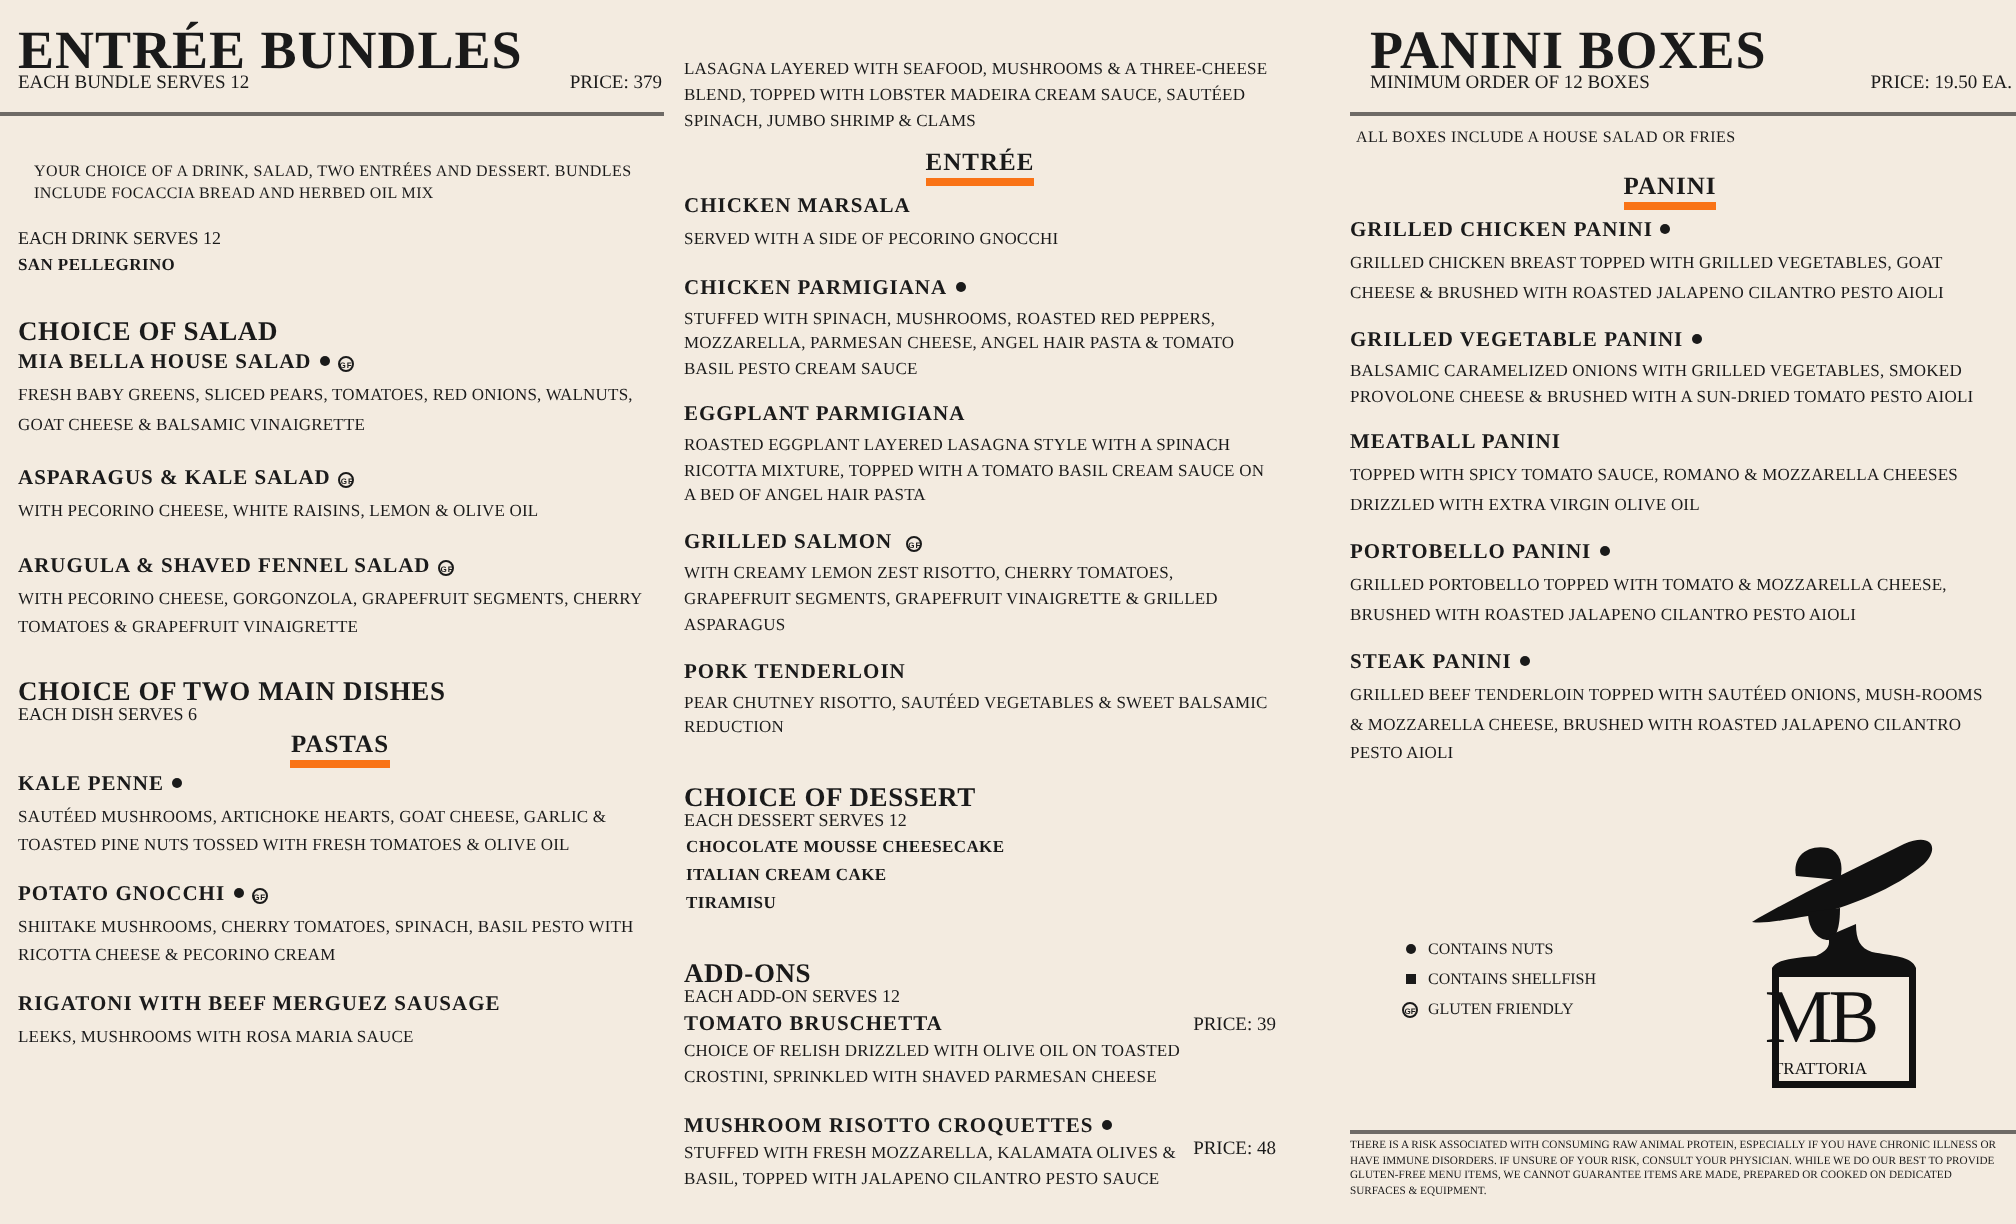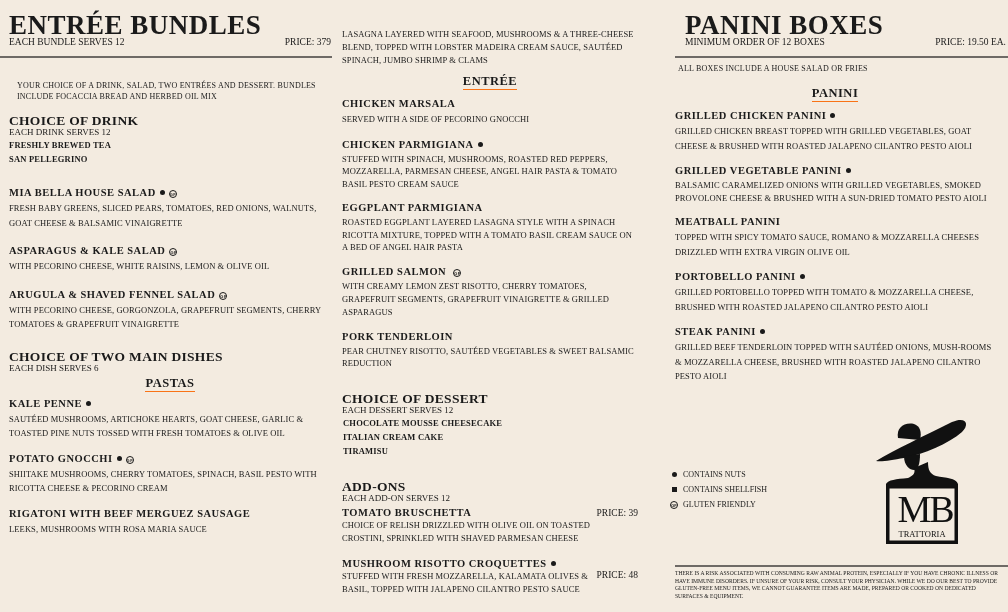--- a/index.html
+++ b/index.html
@@ -35,30 +35,30 @@
     text-transform: uppercase; letter-spacing: 0.5px; line-height: 13px; }
   .item-desc { font-family: "Liberation Serif", serif; font-size: 8.5px; text-transform: uppercase;
     line-height: 14.5px; letter-spacing: 0.1px; }
   .item { margin-bottom: 11px; }
   .item .item-desc { margin-top: 2px; }
   .row-price { display: flex; justify-content: space-between; align-items: baseline; }
   .price { font-family: "Liberation Serif", serif; font-size: 9.5px; text-transform: uppercase; white-space: nowrap; margin-left: 6px; }
 
   .cat { text-align: center; font-family: "Liberation Serif", serif; font-weight: bold;
     font-size: 12.5px; text-transform: uppercase; letter-spacing: 0.5px; }
-  .cat span { border-bottom: 1px solid #f97316; padding-bottom: 1px; }
+  .cat span { border-bottom: 4px solid #f97316; padding-bottom: 1px; }
 
   .mark-dot { display: inline-block; width: 5px; height: 5px; border-radius: 50%; background: #1a1a1a;
     margin-left: 4px; vertical-align: 1px; }
   .mark-sq { display: inline-block; width: 5px; height: 5px; background: #1a1a1a; margin-left: 4px; vertical-align: 1px; }
   .mark-gf { display: inline-block; width: 8px; height: 8px; border-radius: 50%; border: 1px solid #1a1a1a;
     font-size: 4px; line-height: 8px; text-align: center; margin-left: 4px; vertical-align: 0px;
     font-family: "Liberation Sans", sans-serif; font-weight: bold; box-sizing: border-box; }
 
-  .legend { position: absolute; left: 671px; top: 467px; }
+  .legend { position: absolute; left: 702px; top: 467px; }
   .legend-row { display: flex; align-items: center; font-family: "Liberation Serif", serif;
     font-size: 8px; text-transform: uppercase; line-height: 15px; }
   .legend-row .sym { width: 12px; display: inline-flex; justify-content: flex-start; }
   .legend-row .sym .mark-dot, .legend-row .sym .mark-sq, .legend-row .sym .mark-gf { margin-left: 1px; }
 
   .logo { position: absolute; left: 874px; top: 416px; width: 96px; height: 132px; }
 
   .disclaimer-rule { position: absolute; left: 675px; top: 565px; width: 333px; height: 2px; background: #6e6a66; }
   .disclaimer { position: absolute; left: 675px; top: 570px; width: 330px;
     font-family: "Liberation Serif", serif; font-size: 5.6px; line-height: 7.5px; text-transform: uppercase; }
@@ -69,27 +69,26 @@
 <div class="col c1">
   <h1 class="big-title" style="margin-top:12px;">Entrée Bundles</h1>
   <div class="sub-row" style="margin-top:-1px;">
     <span>Each bundle serves 12</span>
     <span>Price: 379</span>
   </div>
   <div class="rule" style="margin-top:9px; width:332px; margin-left:-9px;"></div>
   <div class="intro" style="margin-top:22px; padding:0 8px;">Your choice of a drink, salad, two entrées and dessert. Bundles include focaccia bread and herbed oil mix</div>
 
   <div style="margin-top:12px;">
-    <div class="sec-title">Choice of Drink</div>
     <div class="sec-sub">Each drink serves 12</div>
-    <div class="simple">Freshly Brewed Tea</div>
     <div class="simple">San Pellegrino</div>
   </div>
 
   <div style="margin-top:20px;">
+    <div class="sec-title">Choice of Salad</div>
     <div class="item" style="margin-top:3px;">
       <div class="item-name"><span>Mia Bella House Salad</span><span class="mark-dot"></span><span class="mark-gf">GF</span></div>
       <div class="item-desc">Fresh baby greens, sliced pears, tomatoes, red onions, walnuts, goat cheese &amp; balsamic vinaigrette</div>
     </div>
     <div class="item" style="margin-top:14px;">
       <div class="item-name"><span>Asparagus &amp; Kale Salad</span><span class="mark-gf">GF</span></div>
       <div class="item-desc">With pecorino cheese, white raisins, lemon &amp; olive oil</div>
     </div>
     <div class="item" style="margin-top:14px;">
       <div class="item-name"><span>Arugula &amp; Shaved Fennel Salad</span><span class="mark-gf">GF</span></div>
@@ -230,18 +229,18 @@
 
     <path d="M24,22 C22,12 30,6 40,8 C46,10 48,16 46,24 Z" fill="#111"></path>
 
     <path d="M30,40 C30,50 36,54 40,54 C44,54 46,48 46,38 Z" fill="#111"></path>
 
     <path d="M40,52 C42,58 38,60 34,62 C22,63 14,64 12,68 L12,128 L84,128 L84,68 C82,62 72,62 62,60 C56,58 54,54 54,46 Z" fill="#111"></path>
 
     <rect x="15" y="72" width="66" height="53" fill="#f3ebe0"></rect>
     <rect x="15" y="72" width="66" height="53" fill="none" stroke="#111" stroke-width="1"></rect>
   </svg>
-  <div style="position:absolute; left:18px; top:74px; width:66px; text-align:center; font-family:'Liberation Serif', serif; font-size:38px; line-height:38px; letter-spacing:-2px; color:#111;">MB</div>
-  <div style="position:absolute; left:15px; top:113px; width:66px; text-align:center; font-family:'Liberation Serif', serif; font-size:8.5px; line-height:10px; text-transform:uppercase; color:#111;">Trattoria</div>
+  <div style="position:absolute; left:3px; top:74px; width:66px; text-align:center; font-family:'Liberation Serif', serif; font-size:38px; line-height:38px; letter-spacing:-2px; color:#111;">MB</div>
+  <div style="position:absolute; left:3px; top:113px; width:66px; text-align:center; font-family:'Liberation Serif', serif; font-size:8.5px; line-height:10px; text-transform:uppercase; color:#111;">Trattoria</div>
 </div>
 
 <div class="disclaimer-rule"></div>
 <div class="disclaimer">There is a risk associated with consuming raw animal protein, especially if you have chronic illness or have immune disorders. If unsure of your risk, consult your physician. While we do our best to provide gluten-free menu items, we cannot guarantee items are made, prepared or cooked on dedicated surfaces &amp; equipment.</div>
 
 </body></html>

